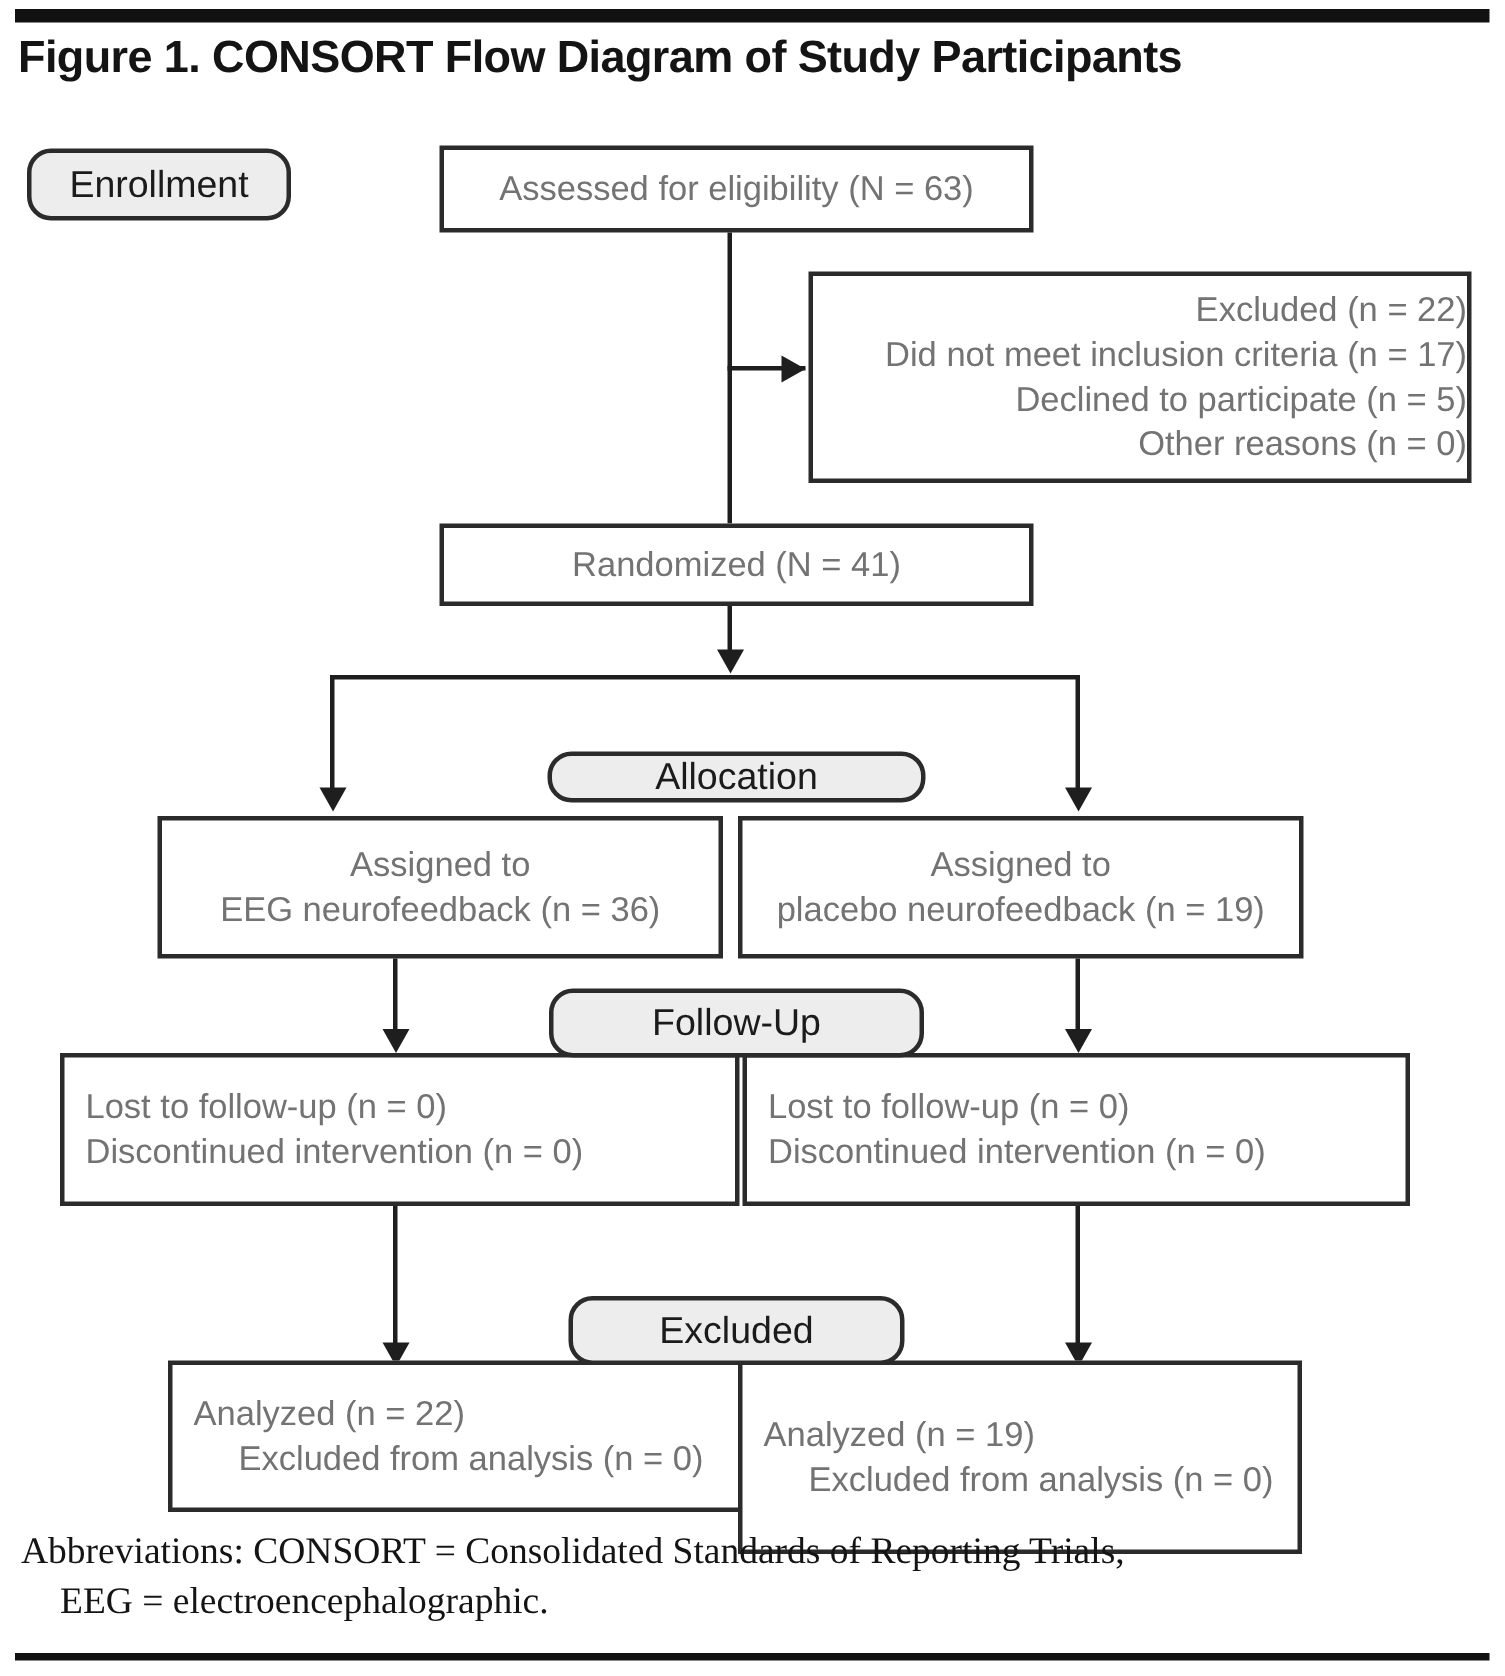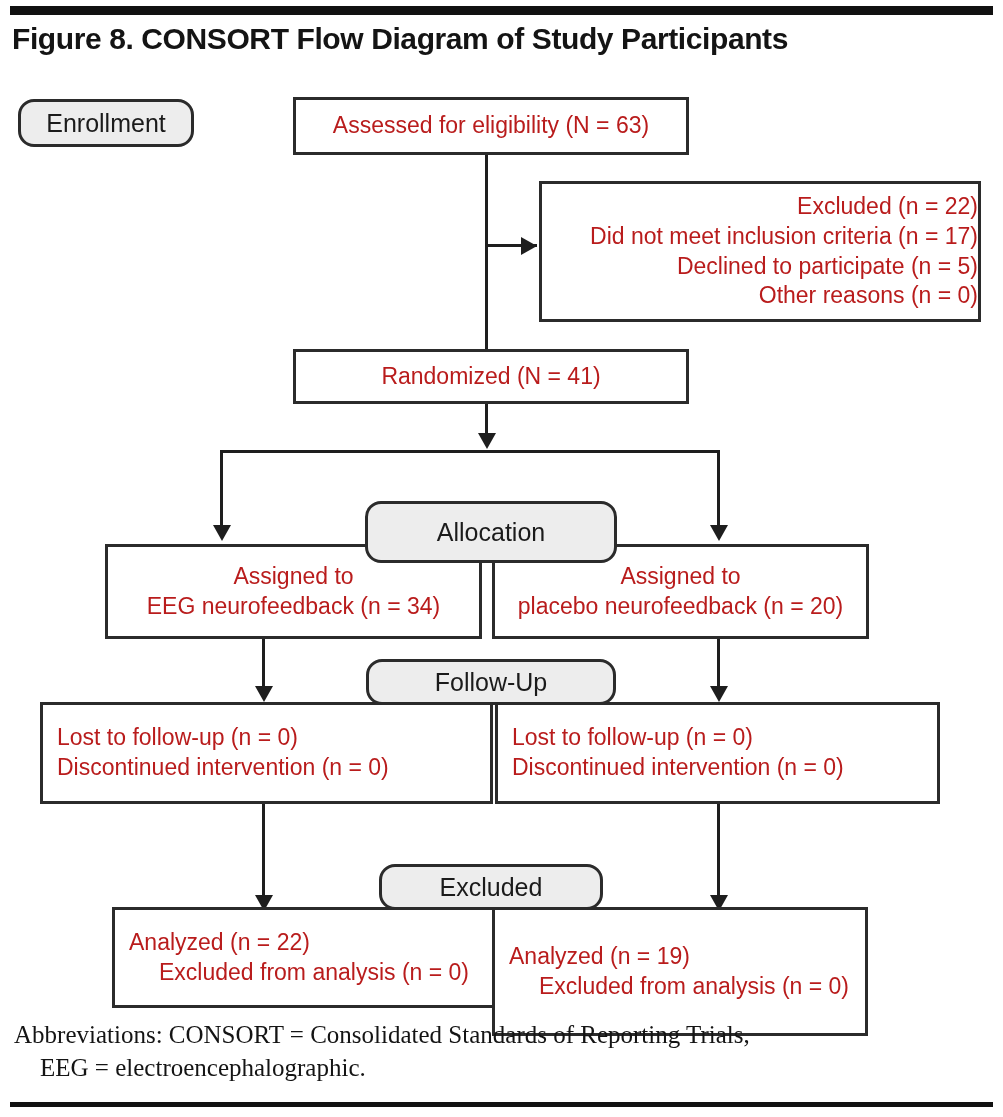--- a/index.html
+++ b/index.html
@@ -54,21 +54,21 @@
   .box {
     position: absolute;
     box-sizing: border-box;
     border: 3px solid #2b2b2b;
     background: #ffffff;
     display: flex;
     flex-direction: column;
     justify-content: center;
     font-size: 23px;
     line-height: 1.30;
-    color: #b91c1c;
+    color: #737373;
   }
   .box.center { align-items: center; text-align: center; }
   .box.left   { align-items: flex-start; text-align: left; padding-left: 14px; }
   .box .ln { display: block; white-space: nowrap; }
   .box .ln.indent { padding-left: 30px; }
 
   .pill {
     position: absolute;
     box-sizing: border-box;
     border: 3px solid #2b2b2b;
@@ -122,21 +122,21 @@
   }
   .footnote .l2 { padding-left: 26px; }
 </style>
 </head>
 <body>
 
 <div id="page">
 
   <div class="rule-top"></div>
 
-  <div class="figure-title">Figure 8. CONSORT Flow Diagram of Study Participants</div>
+  <div class="figure-title">Figure 1. CONSORT Flow Diagram of Study Participants</div>
 
   <div class="pill" style="left:18px; top:99px; width:176px; height:48px;">Enrollment</div>
 
   <div class="box center" style="left:293px; top:97px; width:396px; height:58px;">
     <span class="ln">Assessed for eligibility (N = 63)</span>
   </div>
 
   <div class="vline" style="left:485px; top:155px; height:194px;"></div>
 
   <div class="hline" style="left:485px; top:244px; width:52px;"></div>
@@ -155,30 +155,30 @@
 
   <div class="vline" style="left:485px; top:404px; height:36px;"></div>
   <div class="arrow-down" style="left:478px; top:433px;"></div>
 
   <div class="hline" style="left:220px; top:450px; width:500px;"></div>
   <div class="vline" style="left:220px; top:450px; height:80px;"></div>
   <div class="vline" style="left:717px; top:450px; height:80px;"></div>
   <div class="arrow-down" style="left:213px; top:525px;"></div>
   <div class="arrow-down" style="left:710px; top:525px;"></div>
 
-  <div class="pill" style="left:365px; top:501px; width:252px; height:62px;">Allocation</div>
+  <div class="pill" style="left:365px; top:501px; width:252px; height:34px;">Allocation</div>
 
   <div class="box center" style="left:105px; top:544px; width:377px; height:95px;">
     <span class="ln">Assigned to</span>
-    <span class="ln">EEG neurofeedback (n = 34)</span>
+    <span class="ln">EEG neurofeedback (n = 36)</span>
   </div>
 
   <div class="box center" style="left:492px; top:544px; width:377px; height:95px;">
     <span class="ln">Assigned to</span>
-    <span class="ln">placebo neurofeedback (n = 20)</span>
+    <span class="ln">placebo neurofeedback (n = 19)</span>
   </div>
 
   <div class="vline" style="left:262px; top:639px; height:52px;"></div>
   <div class="arrow-down" style="left:255px; top:686px;"></div>
   <div class="vline" style="left:717px; top:639px; height:52px;"></div>
   <div class="arrow-down" style="left:710px; top:686px;"></div>
 
   <div class="pill" style="left:366px; top:659px; width:250px; height:46px;">Follow-Up</div>
 
   <div class="box left" style="left:40px; top:702px; width:453px; height:102px;">

